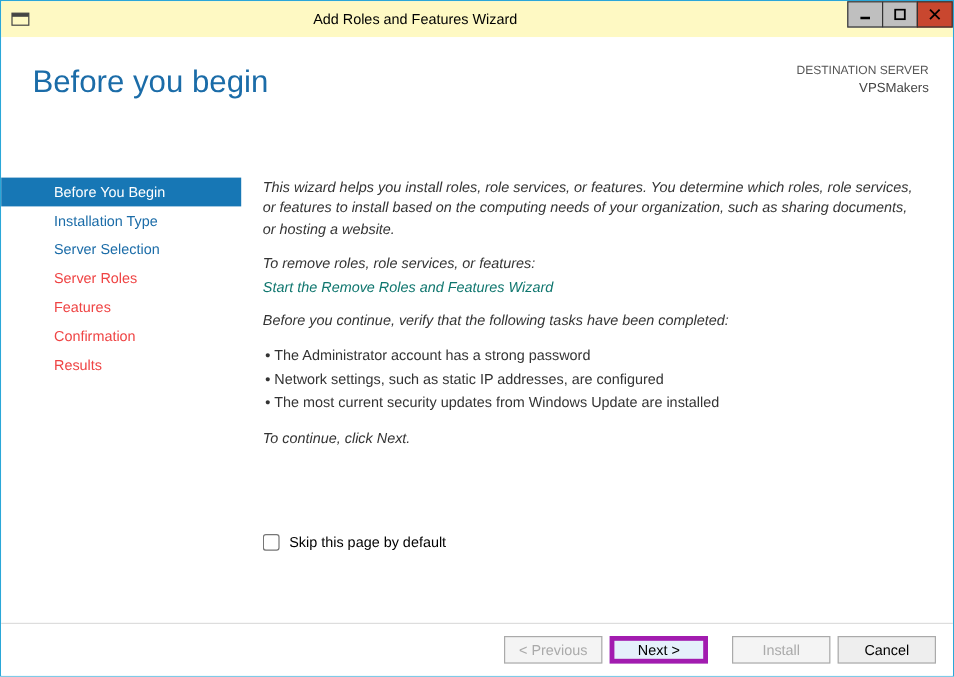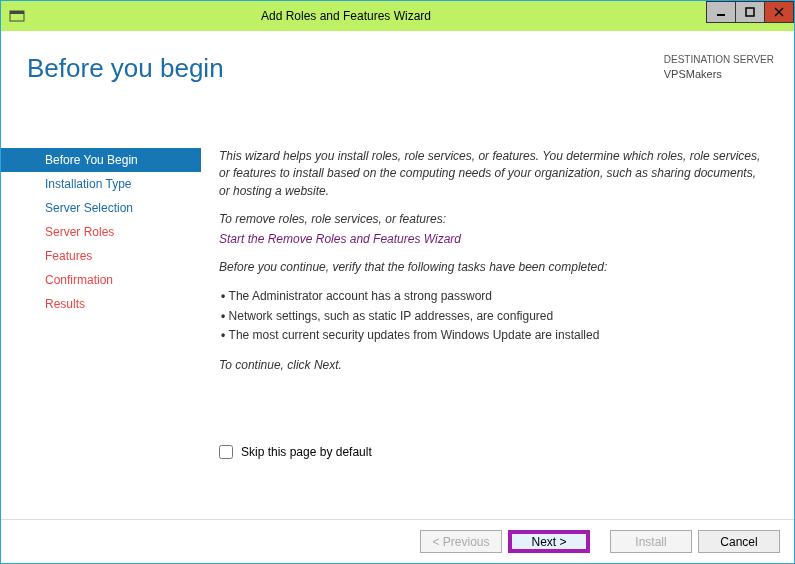--- a/index.html
+++ b/index.html
@@ -1,39 +1,39 @@
 <!DOCTYPE html>
 <html><head>
 <meta charset="utf-8">
 <style>
   * { box-sizing: border-box; margin: 0; padding: 0; }
   body { font-family: "Segoe UI", Tahoma, sans-serif; font-size: 12px; background: #fff; }
   .window { width: 795px; height: 564px; border: 1px solid #2aa7d8; background: #fff; display: flex; flex-direction: column; }
-  .titlebar { height: 30px; background: #bef264; display: flex; align-items: center; }
+  .titlebar { height: 30px; background: #fef9c3; display: flex; align-items: center; }
   .titlebar-icon { width: 16px; height: 16px; margin-left: 8px; display: flex; align-items: center; justify-content: center; }
   .titlebar-title { flex: 1; text-align: center; font-size: 12px; color: #000; padding-right: 40px; }
   .titlebar-buttons { display: flex; height: 100%; }
   .tb-btn { width: 30px; height: 22px; border: 1px solid #333; margin-top: 0; display: flex; align-items: center; justify-content: center; font-size: 12px; background: #ccc; margin-left: -1px; }
   .tb-btn.min { background: #bfbfbf; }
   .tb-btn.max { background: #bfbfbf; }
   .tb-btn.close { background: #c9472f; color: #000; }
   .body { flex: 1; display: flex; flex-direction: column; padding: 0; background: #fff; gap: 48px; }
   .header { display: flex; justify-content: space-between; padding: 22px 20px 12px 26px; }
   .header-title { font-size: 26px; font-weight: 300; color: #1b6ca8; }
-  .header-dest { text-align: left; font-size: 10px; color: #555; line-height: 1.4; }
+  .header-dest { text-align: right; font-size: 10px; color: #555; line-height: 1.4; }
   .header-dest .label { color: #555; font-size: 10px; }
   .header-dest .server { color: #444; font-size: 11px; }
   .main { flex: 1; display: flex; padding: 0 0 0 0; }
   .sidebar { width: 200px; padding-top: 4px; }
   .sidebar-item { padding: 5px 10px 5px 44px; font-size: 12px; color: #1b6ca8; cursor: pointer; }
   .sidebar-item.active { background: #1777b5; color: #fff; }
   .sidebar-item.disabled { color: #ef4444; cursor: default; }
   .content { flex: 1; padding: 4px 25px 0 18px; font-size: 12px; color: #333; line-height: 1.45; }
   .content p { margin-bottom: 11px; font-style: italic; }
-  .content a { color: #701a75; text-decoration: none; text-align: center; }
+  .content a { color: #0f766e; text-decoration: none; text-align: center; }
   .content ul { list-style: none; padding-left: 2px; margin-bottom: 11px; }
   .content li::before { content: "• "; font-weight: bold; }
   .content li { padding: 1px 0; }
   .skip-row { padding: 6px 0 12px 218px; display: flex; align-items: center; gap: 8px; font-size: 12px; }
   .skip-row input { width: 14px; height: 14px; }
   .footer { border-top: 1px solid #ddd; padding: 10px 14px; display: flex; justify-content: flex-end; gap: 6px; background: #fff; }
   .btn { min-width: 82px; height: 23px; font-size: 12px; border: 1px solid #aaa; background: #eee; cursor: pointer; }
   .btn:disabled { color: #aaa; background: #f4f4f4; cursor: default; }
   .btn.primary { border: 4px solid #a21caf; background: #e5f1fb; }
 </style>

